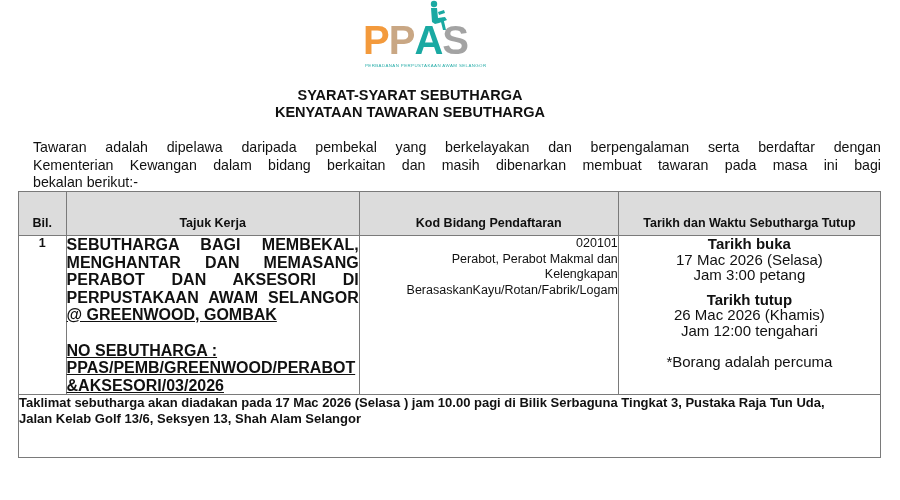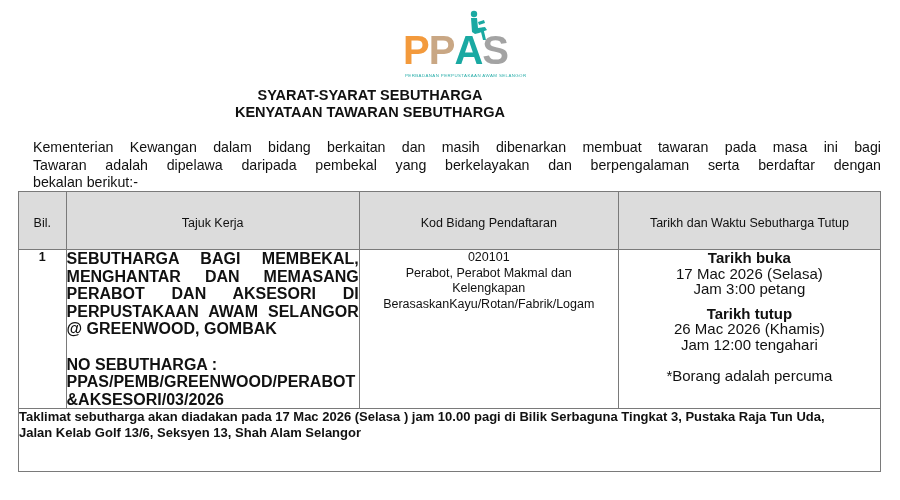--- a/index.html
+++ b/index.html
@@ -11,24 +11,23 @@
       width: 900px;
       height: 500px;
       position: relative;
       overflow: hidden;
       font-family: "Liberation Sans", sans-serif;
       color: #111111;
     }
     .logo {
       position: absolute;
       left: 363px;
-      top: 10px;
+      top: 0;
       width: 120px;
       height: 66px;
-      margin-left: 40px;
     }
     .logo-letters {
       position: absolute;
       left: 0;
       top: 20px;
       font-family: "Liberation Sans", sans-serif;
       font-weight: bold;
       font-size: 40px;
       letter-spacing: -1px;
       line-height: 40px;
@@ -52,20 +51,21 @@
     }
     .titles {
       position: absolute;
       left: 0;
       width: 740px;
       top: 87px;
       text-align: center;
       font-weight: bold;
       font-size: 14.5px;
       line-height: 17px;
+      padding-left: 40px;
     }
     .intro {
       position: absolute;
       left: 33px;
       top: 139px;
       width: 848px;
       font-size: 14.2px;
       line-height: 17.5px;
       text-align: justify;
     }
@@ -79,49 +79,49 @@
       border-collapse: collapse;
       font-size: 12.5px;
     }
     table.tender th, table.tender td {
       border: 1.4px solid #7a7a7a;
       padding: 0;
       vertical-align: top;
     }
     table.tender th {
       background: #dcdcdc;
-      font-weight: normal;
+      font-weight: bold;
       font-size: 12.5px;
       height: 38px;
       vertical-align: bottom;
-      padding-bottom: 19px;
+      padding-bottom: 5px;
       text-align: center;
     }
     .col-bil { width: 46px; }
     .col-tajuk { width: 258px; }
     .col-kod { width: 255px; }
     .col-tarikh { width: 258px; }
     td.bil {
       text-align: center;
       font-weight: bold;
       padding-top: 8px;
       font-size: 12.5px;
     }
     td.tajuk {
       padding: 8px 8px 14px 9px;
       font-weight: bold;
       font-size: 16px;
       line-height: 17.5px;
       height: 158px;
     }
     .tajuk-line { display: block; text-align: justify; text-align-last: justify; white-space: nowrap; }
-    .tajuk-line.last { text-align-last: left; }
+    .tajuk-line.last { text-align-last: left; text-decoration: underline; }
     .tajuk-gap { display: block; height: 18px; }
     td.kod {
-      text-align: center;
+      text-align: right;
       padding-top: 9px;
       font-size: 12.5px;
       line-height: 15.5px;
       margin-top: 12px;
     }
     td.tarikh {
       text-align: center;
       padding-top: 9px;
       font-size: 15px;
       line-height: 15.5px;
@@ -154,22 +154,22 @@
   </svg>
   <div class="logo-tagline">PERBADANAN PERPUSTAKAAN AWAM SELANGOR</div>
 </div>
 
 <div class="titles">
   <div>SYARAT-SYARAT SEBUTHARGA</div>
   <div>KENYATAAN TAWARAN SEBUTHARGA</div>
 </div>
 
 <div class="intro">
+  <span class="intro-line">Tawaran adalah dipelawa daripada pembekal yang berkelayakan dan berpengalaman serta berdaftar dengan</span>
   <span class="intro-line">Kementerian Kewangan dalam bidang berkaitan dan masih dibenarkan membuat tawaran pada masa ini bagi</span>
-  <span class="intro-line">Tawaran adalah dipelawa daripada pembekal yang berkelayakan dan berpengalaman serta berdaftar dengan</span>
   <span class="intro-line last">bekalan berikut:-</span>
 </div>
 
 <table class="tender">
   <thead>
     <tr>
       <th class="col-bil">Bil.</th>
       <th class="col-tajuk">Tajuk Kerja</th>
       <th class="col-kod">Kod Bidang Pendaftaran</th>
       <th class="col-tarikh">Tarikh dan Waktu Sebutharga Tutup</th>

